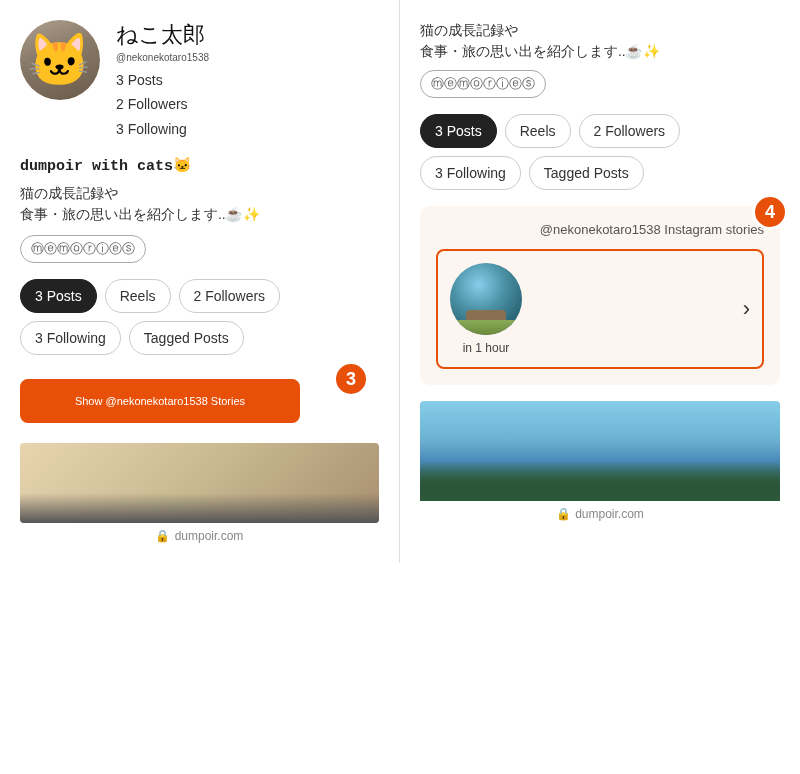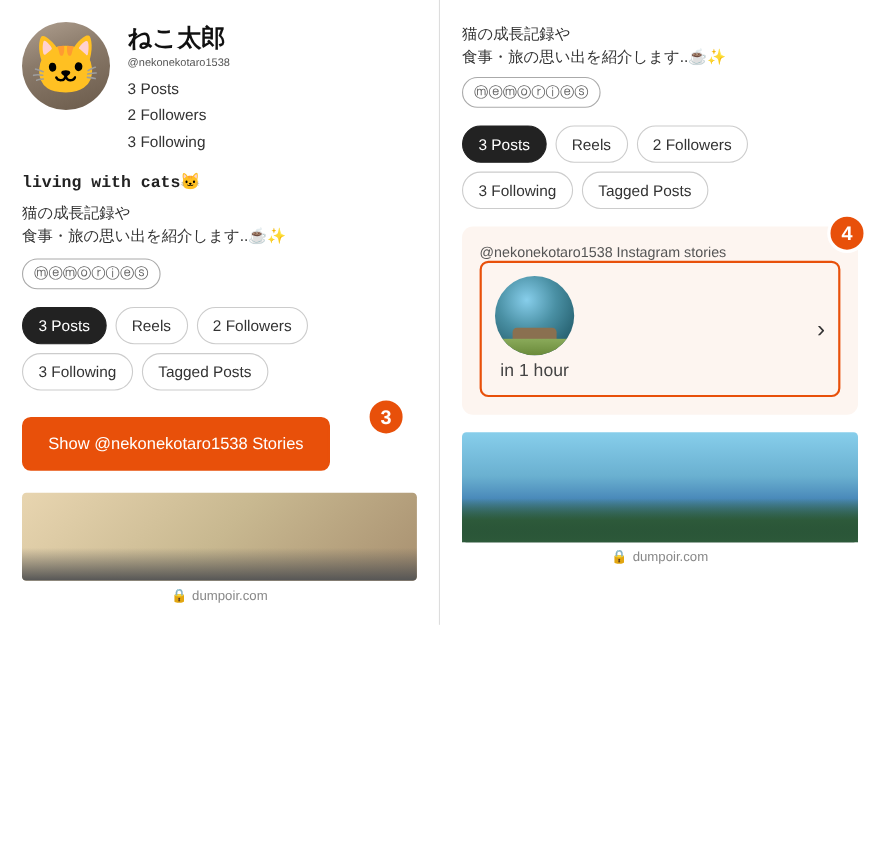--- a/index.html
+++ b/index.html
@@ -50,21 +50,21 @@
     }
 
     .profile-info {
       display: flex;
       flex-direction: column;
       gap: 2px;
     }
 
     .display-name {
       font-size: 22px;
-      font-weight: 700;
+      font-weight: 400;
       color: #111;
     }
 
     .username {
       font-size: 10px;
       color: #555;
       margin-bottom: 4px;
     }
 
     .stat-line {
@@ -134,21 +134,21 @@
       margin-top: 24px;
       position: relative;
     }
 
     .story-btn {
       background: #e8500a;
       color: #fff;
       border: 2px solid #e8500a;
       border-radius: 8px;
       padding: 14px 20px;
-      font-size: 15px;
+      font-size: 11px;
       cursor: pointer;
       width: 280px;
     }
 
     .badge-circle-3 {
       position: absolute;
       top: -18px;
       right: 10px;
       width: 36px;
       height: 36px;
@@ -248,21 +248,22 @@
       margin-top: 16px;
       background: #fdf5f0;
       border-radius: 10px;
       padding: 16px;
       position: relative;
     }
 
     .stories-title {
       font-size: 13px;
       color: #555;
-      text-align: left;
+      text-align: right;
+      margin-bottom: 12px;
     }
 
     .badge-circle-4 {
       position: absolute;
       top: -12px;
       right: -8px;
       width: 36px;
       height: 36px;
       background: #e8500a;
       border-radius: 50%;
@@ -341,21 +342,21 @@
     .story-circle-2::before {
       content: '🍛';
       font-size: 38px;
       position: absolute;
       top: 50%;
       left: 50%;
       transform: translate(-50%, -50%);
     }
 
     .story-time {
-      font-size: 16px;
+      font-size: 12px;
       color: #444;
     }
 
     .story-chevron {
       font-size: 22px;
       color: #333;
       cursor: pointer;
     }
 
     
@@ -400,21 +401,21 @@
       <div class="profile-info">
         <span class="display-name">ねこ太郎</span>
         <span class="username">@nekonekotaro1538</span>
         <span class="stat-line">3 Posts</span>
         <span class="stat-line">2 Followers</span>
         <span class="stat-line">3 Following</span>
       </div>
     </div>
 
     <div class="bio-section">
-      <div class="bio-tagline">living with cats🐱</div>
+      <div class="bio-tagline">dumpoir with cats🐱</div>
       <div class="bio-text">
         <span>猫の成長記録や</span><br>
         <span>食事・旅の思い出を紹介します..☕✨</span>
       </div>
       <div class="memories-badge">
         <span>ⓜⓔⓜⓞⓡⓘⓔⓢ</span>
       </div>
     </div>
 
     <div class="tabs-row">

